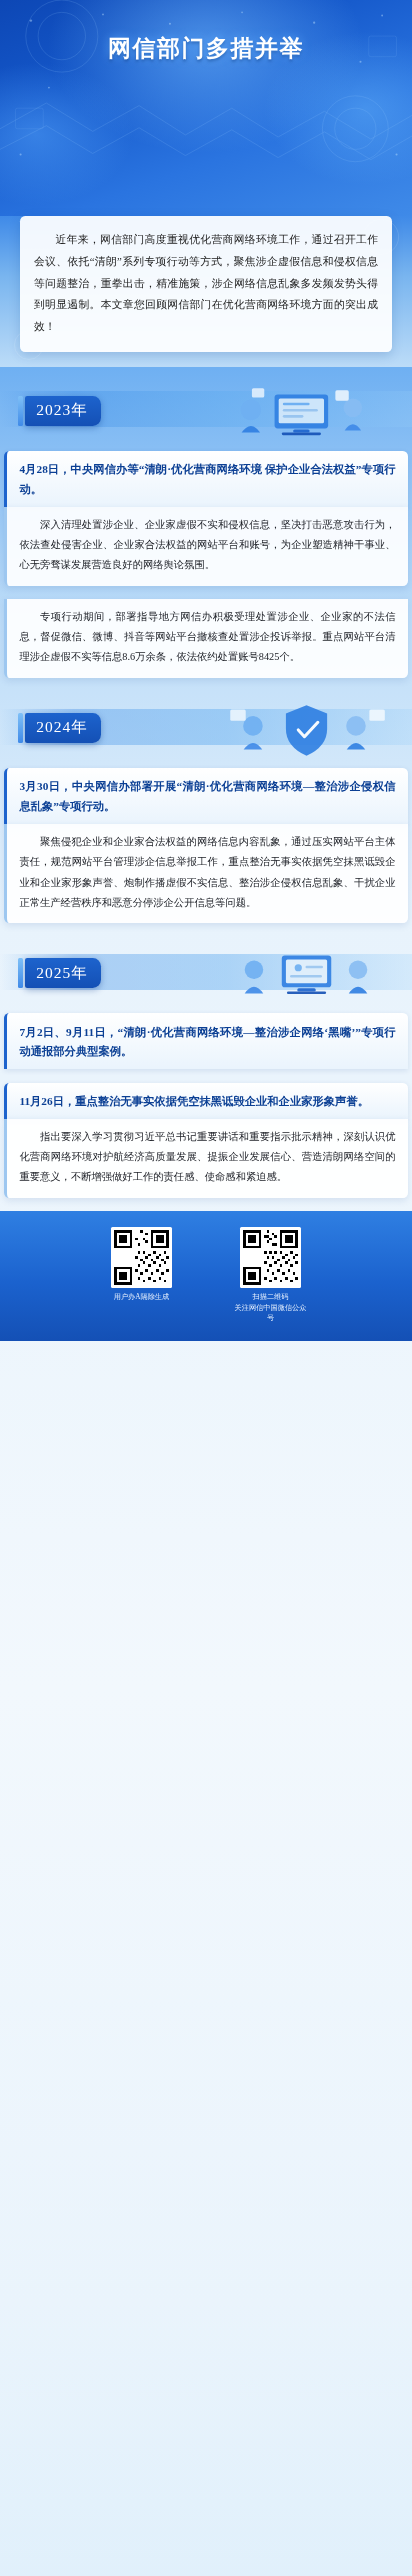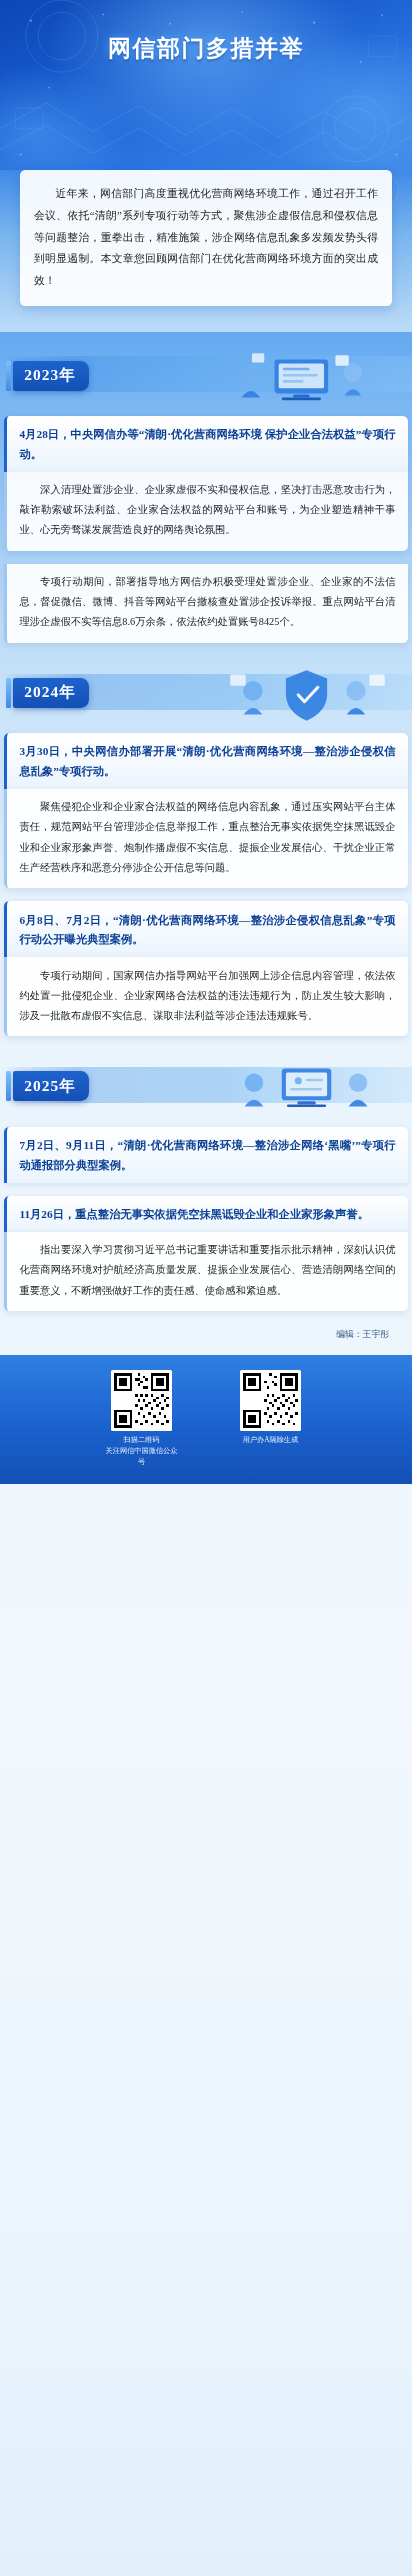--- a/index.html
+++ b/index.html
@@ -12,21 +12,21 @@
     width: 412px;
     min-height: 3071px;
     position: relative;
     background: linear-gradient(180deg, #1a5fd0 0%, #2a74e0 3%, #3f8ae8 6%, #6fb0f2 12%, #bcdcf8 20%, #e8f3fc 30%, #f2f8fd 55%, #eaf4fc 75%, #dceefb 88%, #a8cff4 95%, #4e9ae8 100%);
     overflow: hidden;
   }
 
   
   .header {
     position: relative;
-    height: 170px;
+    height: 216px;
     background: linear-gradient(160deg, #0d47b5 0%, #1457c9 30%, #2a74e0 65%, #3f8ae8 100%);
     overflow: hidden;
   }
   .header .glow {
     position: absolute;
     border-radius: 50%;
     pointer-events: none;
   }
   .header .glow1 {
     width: 319px; height: 216px;
@@ -59,21 +59,21 @@
     line-height: 1.45;
     color: #ffffff;
     text-shadow: 0 0 9.3px rgba(90,170,255,0.9), 0 1.5px 3.1px rgba(0,40,110,0.55);
   }
   .main-title .line2 { display: block; }
 
   
   .intro-zone {
     position: relative;
     background: linear-gradient(180deg, #3f8ae8 0%, #79b5ef 40%, #bcdcf8 100%);
-    padding: 0 0 26px 0;
+    padding: 0 0 15px 0;
   }
   .intro-box {
     margin: 0 19.6px;
     background: rgba(255,255,255,0.93);
     border-radius: 5.2px;
     padding: 13.4px 14.4px 14.4px 14.4px;
     box-shadow: 0 3.1px 10.3px rgba(10,60,140,0.18);
   }
   .intro-text {
     font-family: "Liberation Serif", serif;
@@ -91,25 +91,25 @@
     margin-top: 7.2px;
   }
   .year-band .stripe {
     position: absolute;
     left: 0; right: 0; top: 17.5px;
     height: 36px;
     background: linear-gradient(90deg, rgba(40,120,215,0.0) 0%, rgba(58,140,230,0.35) 18%, rgba(96,172,240,0.45) 55%, rgba(150,205,248,0.25) 100%);
   }
   .year-tag {
     position: absolute;
-    left: 13px; top: 21.6px;
+    left: 25px; top: 21.6px;
     background: linear-gradient(180deg, #1d63cd 0%, #1450b5 100%);
     color: #fff;
     font-family: "Liberation Serif", serif;
-    font-weight: bold;
+    font-weight: normal;
     font-size: 15.5px;
     letter-spacing: 1px;
     padding: 4.6px 13.4px 4.6px 11.3px;
     border-radius: 2.1px 8.2px 8.2px 2.1px;
     box-shadow: 0 2.1px 6.2px rgba(10,55,135,0.35);
   }
   .year-tag::before {
     content: "";
     position: absolute;
     left: -7.2px; top: 0; bottom: 0;
@@ -272,21 +272,21 @@
       </g>
     </svg>
   </div>
 
   <div class="items">
     <div class="item">
       <div class="item-head">
         <div class="htext">4月28日，中央网信办等“清朗·优化营商网络环境 保护企业合法权益”专项行动。</div>
       </div>
       <div class="item-body">
-        <p class="btext">深入清理处置涉企业、企业家虚假不实和侵权信息，坚决打击恶意攻击行为，敲诈勒索破坏法利益、企业家合法权益的网站平台和账号，为企业塑造精神干事业、心无旁骛谋发展营造良好的网络舆论氛围。</p>
+        <p class="btext">深入清理处置涉企业、企业家虚假不实和侵权信息，坚决打击恶意攻击行为，依法查处侵害企业、企业家合法权益的网站平台和账号，为企业塑造精神干事业、心无旁骛谋发展营造良好的网络舆论氛围。</p>
       </div>
     </div>
     <div class="item">
       <div class="item-body">
         <p class="btext">专项行动期间，部署指导地方网信办积极受理处置涉企业、企业家的不法信息，督促微信、微博、抖音等网站平台撤核查处置涉企投诉举报。重点网站平台清理涉企虚假不实等信息8.6万余条，依法依约处置账号8425个。</p>
       </div>
     </div>
   </div>
 
   <div class="year-band">
@@ -305,29 +305,21 @@
       </g>
     </svg>
   </div>
 
   <div class="items">
     <div class="item">
       <div class="item-head">
         <div class="htext">3月30日，中央网信办部署开展“清朗·优化营商网络环境—整治涉企侵权信息乱象”专项行动。</div>
       </div>
       <div class="item-body">
-        <p class="btext">聚焦侵犯企业和企业家合法权益的网络信息内容乱象，通过压实网站平台主体责任，规范网站平台管理涉企信息举报工作，重点整治无事实依据凭空抹黑诋毁企业和企业家形象声誉、炮制作播虚假不实信息、提振企业发展信心、干扰企业正常生产经营秩序和恶意分停涉企公开信息等问题。</p>
-      </div>
-    </div>
-    <div class="item">
-      <div class="item-head">
-        <div class="htext">6月8日、7月2日，“清朗·优化营商网络环境—整治涉企侵权信息乱象”专项行动公开曝光典型案例。</div>
-      </div>
-      <div class="item-body">
-        <p class="btext">专项行动期间，国家网信办指导网站平台加强网上涉企信息内容管理，依法依约处置一批侵犯企业、企业家网络合法权益的违法违规行为，防止发生较大影响，涉及一批散布虚假不实信息、谋取非法利益等涉企违法违规账号。</p>
+        <p class="btext">聚焦侵犯企业和企业家合法权益的网络信息内容乱象，通过压实网站平台主体责任，规范网站平台管理涉企信息举报工作，重点整治无事实依据凭空抹黑诋毁企业和企业家形象声誉、炮制作播虚假不实信息、整治涉企侵权信息乱象、干扰企业正常生产经营秩序和恶意分停涉企公开信息等问题。</p>
       </div>
     </div>
   </div>
 
   <div class="year-band">
     <div class="stripe"></div>
     <div class="year-tag">2025年</div>
     <svg class="year-art" viewBox="0 0 330 132">
       <g opacity="0.9">
         <rect x="118" y="26" width="96" height="62" rx="6" fill="#2f7fe2"></rect>
@@ -354,24 +346,87 @@
     <div class="item">
       <div class="item-head">
         <div class="htext">11月26日，重点整治无事实依据凭空抹黑诋毁企业和企业家形象声誉。</div>
       </div>
       <div class="item-body">
         <p class="btext">指出要深入学习贯彻习近平总书记重要讲话和重要指示批示精神，深刻认识优化营商网络环境对护航经济高质量发展、提振企业发展信心、营造清朗网络空间的重要意义，不断增强做好工作的责任感、使命感和紧迫感。</p>
       </div>
     </div>
   </div>
 
-  <div class="credit">编辑：王宇彤</div>
 
   <div class="footer">
     <div class="qr-row">
+      <div class="qr-item">
+        <div class="qr-code">
+          <svg width="55" height="55" viewBox="0 0 21 21" shape-rendering="crispEdges">
+            <rect width="21" height="21" fill="#ffffff"></rect>
+            <g fill="#000000">
+              <rect x="0" y="0" width="7" height="1"></rect>
+                <rect x="0" y="6" width="7" height="1"></rect>
+              <rect x="0" y="0" width="1" height="7"></rect>
+                <rect x="6" y="0" width="1" height="7"></rect>
+              <rect x="2" y="2" width="3" height="3"></rect>
+              <rect x="14" y="0" width="7" height="1"></rect>
+                <rect x="14" y="6" width="7" height="1"></rect>
+              <rect x="14" y="0" width="1" height="7"></rect>
+                <rect x="20" y="0" width="1" height="7"></rect>
+              <rect x="16" y="2" width="3" height="3"></rect>
+              <rect x="0" y="14" width="7" height="1"></rect>
+                <rect x="0" y="20" width="7" height="1"></rect>
+              <rect x="0" y="14" width="1" height="7"></rect>
+                <rect x="6" y="14" width="1" height="7"></rect>
+              <rect x="2" y="16" width="3" height="3"></rect>
+              <rect x="10" y="0" width="1" height="1"></rect>
+                <rect x="12" y="1" width="1" height="1"></rect>
+              <rect x="8" y="3" width="1" height="1"></rect>
+                <rect x="11" y="3" width="1" height="1"></rect>
+              <rect x="9" y="5" width="1" height="1"></rect>
+                <rect x="12" y="4" width="1" height="1"></rect>
+              <rect x="9" y="8" width="1" height="1"></rect>
+                <rect x="11" y="8" width="1" height="1"></rect>
+              <rect x="13" y="9" width="1" height="1"></rect>
+                <rect x="15" y="8" width="1" height="1"></rect>
+              <rect x="17" y="9" width="1" height="1"></rect>
+                <rect x="19" y="8" width="1" height="1"></rect>
+              <rect x="8" y="10" width="1" height="1"></rect>
+                <rect x="10" y="11" width="1" height="1"></rect>
+              <rect x="12" y="10" width="1" height="1"></rect>
+                <rect x="14" y="11" width="1" height="1"></rect>
+              <rect x="16" y="10" width="1" height="1"></rect>
+                <rect x="18" y="11" width="1" height="1"></rect>
+              <rect x="20" y="10" width="1" height="1"></rect>
+              <rect x="9" y="13" width="1" height="1"></rect>
+                <rect x="11" y="12" width="1" height="1"></rect>
+              <rect x="13" y="13" width="1" height="1"></rect>
+                <rect x="15" y="12" width="1" height="1"></rect>
+              <rect x="17" y="13" width="1" height="1"></rect>
+                <rect x="19" y="12" width="1" height="1"></rect>
+              <rect x="8" y="15" width="1" height="1"></rect>
+                <rect x="10" y="16" width="1" height="1"></rect>
+              <rect x="12" y="15" width="1" height="1"></rect>
+                <rect x="14" y="16" width="1" height="1"></rect>
+              <rect x="16" y="15" width="1" height="1"></rect>
+                <rect x="18" y="16" width="1" height="1"></rect>
+              <rect x="20" y="15" width="1" height="1"></rect>
+              <rect x="9" y="18" width="1" height="1"></rect>
+                <rect x="11" y="19" width="1" height="1"></rect>
+              <rect x="13" y="18" width="1" height="1"></rect>
+                <rect x="15" y="19" width="1" height="1"></rect>
+              <rect x="17" y="18" width="1" height="1"></rect>
+                <rect x="19" y="19" width="1" height="1"></rect>
+            </g>
+          </svg>
+        </div>
+        <div class="qr-label">用户办A隔除生成</div>
+      </div>
+
       <div class="qr-item">
         <div class="qr-code">
           <svg width="55" height="55" viewBox="0 0 21 21" shape-rendering="crispEdges">
             <rect width="21" height="21" fill="#ffffff"></rect>
             <g fill="#000000">
               <rect x="0" y="0" width="7" height="1"></rect>
                 <rect x="0" y="6" width="7" height="1"></rect>
               <rect x="0" y="0" width="1" height="7"></rect>
                 <rect x="6" y="0" width="1" height="7"></rect>
               <rect x="2" y="2" width="3" height="3"></rect>
@@ -426,81 +481,17 @@
                 <rect x="18" y="19" width="1" height="1"></rect>
               <rect x="20" y="18" width="1" height="1"></rect>
               <rect x="8" y="2" width="1" height="1"></rect>
                 <rect x="12" y="5" width="1" height="1"></rect>
             </g>
           </svg>
         </div>
         <div class="qr-label" style="white-space:pre-line">扫描二维码
 关注网信中国微信公众号</div>
       </div>
-
-      <div class="qr-item">
-        <div class="qr-code">
-          <svg width="55" height="55" viewBox="0 0 21 21" shape-rendering="crispEdges">
-            <rect width="21" height="21" fill="#ffffff"></rect>
-            <g fill="#000000">
-              <rect x="0" y="0" width="7" height="1"></rect>
-                <rect x="0" y="6" width="7" height="1"></rect>
-              <rect x="0" y="0" width="1" height="7"></rect>
-                <rect x="6" y="0" width="1" height="7"></rect>
-              <rect x="2" y="2" width="3" height="3"></rect>
-              <rect x="14" y="0" width="7" height="1"></rect>
-                <rect x="14" y="6" width="7" height="1"></rect>
-              <rect x="14" y="0" width="1" height="7"></rect>
-                <rect x="20" y="0" width="1" height="7"></rect>
-              <rect x="16" y="2" width="3" height="3"></rect>
-              <rect x="0" y="14" width="7" height="1"></rect>
-                <rect x="0" y="20" width="7" height="1"></rect>
-              <rect x="0" y="14" width="1" height="7"></rect>
-                <rect x="6" y="14" width="1" height="7"></rect>
-              <rect x="2" y="16" width="3" height="3"></rect>
-              <rect x="10" y="0" width="1" height="1"></rect>
-                <rect x="12" y="1" width="1" height="1"></rect>
-              <rect x="8" y="3" width="1" height="1"></rect>
-                <rect x="11" y="3" width="1" height="1"></rect>
-              <rect x="9" y="5" width="1" height="1"></rect>
-                <rect x="12" y="4" width="1" height="1"></rect>
-              <rect x="9" y="8" width="1" height="1"></rect>
-                <rect x="11" y="8" width="1" height="1"></rect>
-              <rect x="13" y="9" width="1" height="1"></rect>
-                <rect x="15" y="8" width="1" height="1"></rect>
-              <rect x="17" y="9" width="1" height="1"></rect>
-                <rect x="19" y="8" width="1" height="1"></rect>
-              <rect x="8" y="10" width="1" height="1"></rect>
-                <rect x="10" y="11" width="1" height="1"></rect>
-              <rect x="12" y="10" width="1" height="1"></rect>
-                <rect x="14" y="11" width="1" height="1"></rect>
-              <rect x="16" y="10" width="1" height="1"></rect>
-                <rect x="18" y="11" width="1" height="1"></rect>
-              <rect x="20" y="10" width="1" height="1"></rect>
-              <rect x="9" y="13" width="1" height="1"></rect>
-                <rect x="11" y="12" width="1" height="1"></rect>
-              <rect x="13" y="13" width="1" height="1"></rect>
-                <rect x="15" y="12" width="1" height="1"></rect>
-              <rect x="17" y="13" width="1" height="1"></rect>
-                <rect x="19" y="12" width="1" height="1"></rect>
-              <rect x="8" y="15" width="1" height="1"></rect>
-                <rect x="10" y="16" width="1" height="1"></rect>
-              <rect x="12" y="15" width="1" height="1"></rect>
-                <rect x="14" y="16" width="1" height="1"></rect>
-              <rect x="16" y="15" width="1" height="1"></rect>
-                <rect x="18" y="16" width="1" height="1"></rect>
-              <rect x="20" y="15" width="1" height="1"></rect>
-              <rect x="9" y="18" width="1" height="1"></rect>
-                <rect x="11" y="19" width="1" height="1"></rect>
-              <rect x="13" y="18" width="1" height="1"></rect>
-                <rect x="15" y="19" width="1" height="1"></rect>
-              <rect x="17" y="18" width="1" height="1"></rect>
-                <rect x="19" y="19" width="1" height="1"></rect>
-            </g>
-          </svg>
-        </div>
-        <div class="qr-label">用户办A隔除生成</div>
-      </div>
     </div>
   </div>
 
 </div>
 
 
 </body></html>

